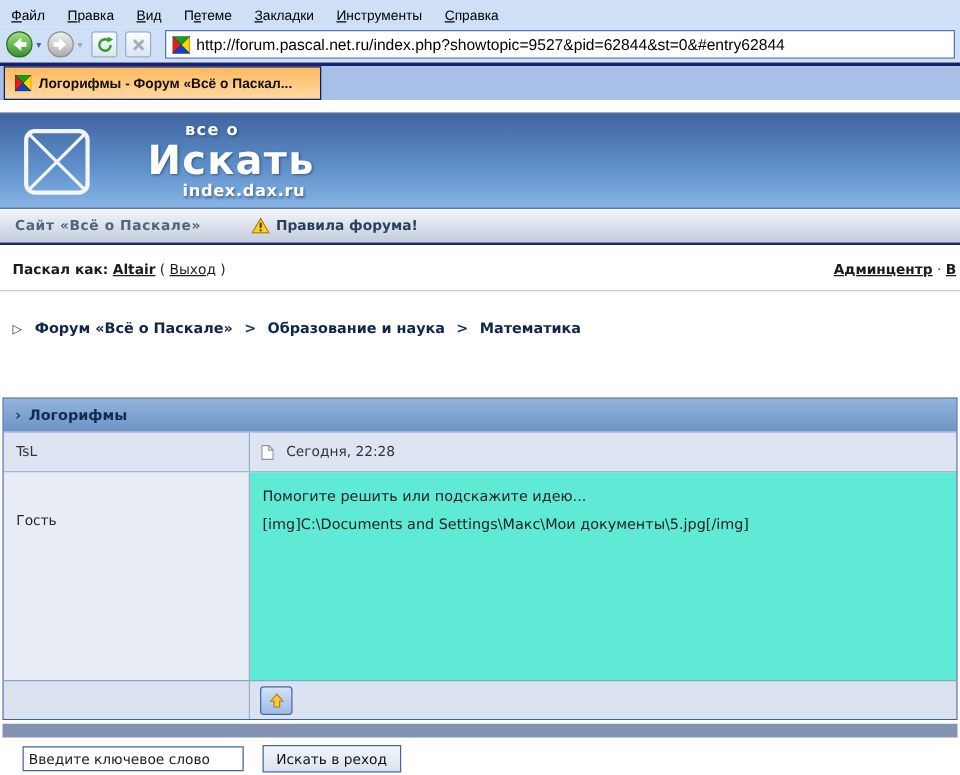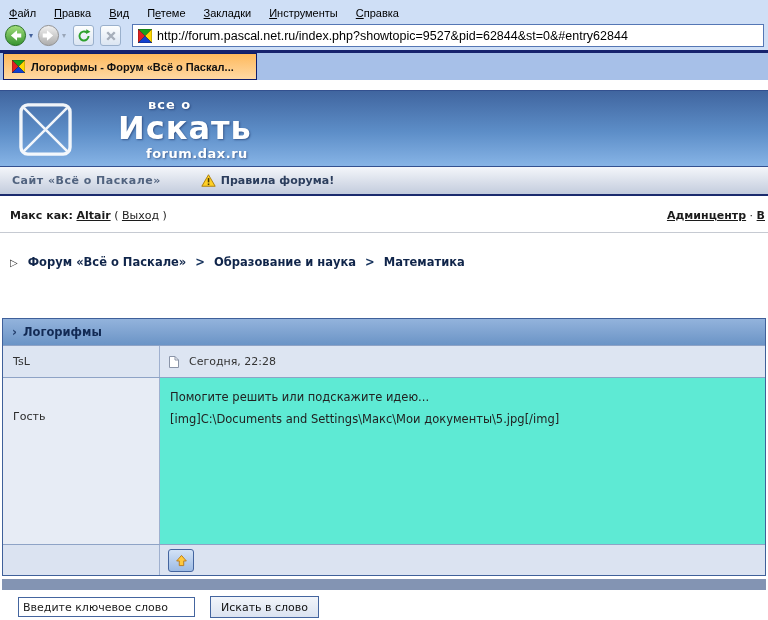--- a/index.html
+++ b/index.html
@@ -63,21 +63,21 @@
   .bc-lead { font-size:10px; color:#333; margin-right:6px; font-weight:normal; }
   .bc-link { color:#10254a; cursor:pointer; }
   .bc-sep { margin:0 5px; color:#15325c; }
 
   .topic-wrap { margin:0 2px; border:1px solid #3f609a; }
   .topic-bar { height:26px; background:linear-gradient(180deg,#93b3dc,#6b94c6);
                display:flex; align-items:center; padding-left:9px; gap:6px;
                font-size:11.5px; font-weight:bold; color:#122a54; }
   .topic-arrow { font-size:12px; color:#25406e; }
   .t-row { display:flex; border-top:1px solid #8ea3c6; }
-  .cell-left { width:157px; border-right:1px solid #9fb0cf; flex:none; }
+  .cell-left { width:197px; border-right:1px solid #9fb0cf; flex:none; }
   .cell-right { flex:1; }
   .row-head { height:32px; background:#dde5f2; font-size:11px; color:#333; }
   .row-head .cell-left { display:flex; align-items:center; padding-left:10px; }
   .row-head .cell-right { display:flex; align-items:center; padding-left:9px; gap:10px; }
   .row-body { height:167px; font-size:11px; }
   .row-body .cell-left { background:#e7ecf5; padding:32px 0 0 10px; color:#2a2a2a; }
   .row-body .cell-right { background:#5eead4; padding:8px 0 0 10px; color:#222;
                           font-size:11.5px; line-height:22px; }
   .row-foot { height:31px; background:#dbe3f1; }
   .upbtn { margin:4px 0 0 8px; width:26px; height:23px; border:1px solid #44659f;
@@ -170,39 +170,39 @@
 </div>
 
 <div class="banner">
   <svg class="logo-icon" viewBox="0 0 56 56" width="55" height="55">
     <rect x="3" y="3" width="50" height="50" rx="7" fill="none" stroke="#fff" stroke-width="3.4"></rect>
     <path d="M6 6 L50 50 M50 6 L6 50" stroke="#fff" stroke-width="2.6"></path>
   </svg>
   <div class="logo-text">
     <div class="logo-small">все о</div>
     <div class="logo-title">Искать</div>
-    <div class="logo-domain">forum.dax.ru</div>
+    <div class="logo-domain">index.dax.ru</div>
   </div>
 </div>
 
 <div class="navstrip">
   <span class="site">Сайт «Всё о Паскале»</span>
   <span class="rules">
     <svg viewBox="0 0 16 14" width="15" height="13">
       <path d="M8 0.8 L15.2 13.2 H0.8 Z" fill="#ffd024" stroke="#a97b08" stroke-width="1"></path>
       <rect x="7.2" y="4.4" width="1.7" height="4.6" fill="#4a3a00"></rect>
       <rect x="7.2" y="10.2" width="1.7" height="1.7" fill="#4a3a00"></rect>
     </svg>
     <span>Правила форума!</span>
   </span>
 </div>
 
 <div class="userbar">
   <span class="ub-left">
-    <b>Макс как:</b>
+    <b>Паскал как:</b>
     <a class="lnk b">Altair</a>
     <span>(</span>
     <a class="lnk">Выход</a>
     <span>)</span>
   </span>
   <span class="ub-right">
     <a class="lnk b">Админцентр</a>
     <span>·</span>
     <a class="lnk b">В</a>
   </span>
@@ -255,14 +255,14 @@
         </svg>
       </div>
     </div>
   </div>
 </div>
 
 <div class="graybar"></div>
 
 <div class="search-row">
   <input class="search-input" type="text" value="Введите ключевое слово" style="">
-  <button class="search-btn">Искать в слово</button>
+  <button class="search-btn">Искать в реход</button>
 </div>
 
 </body></html>

